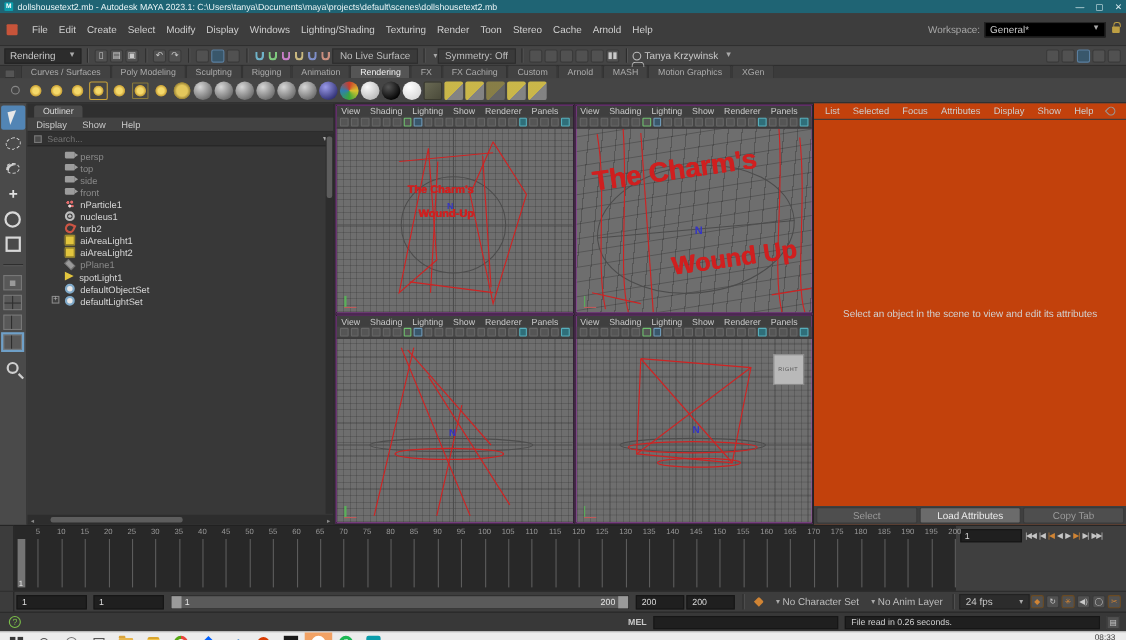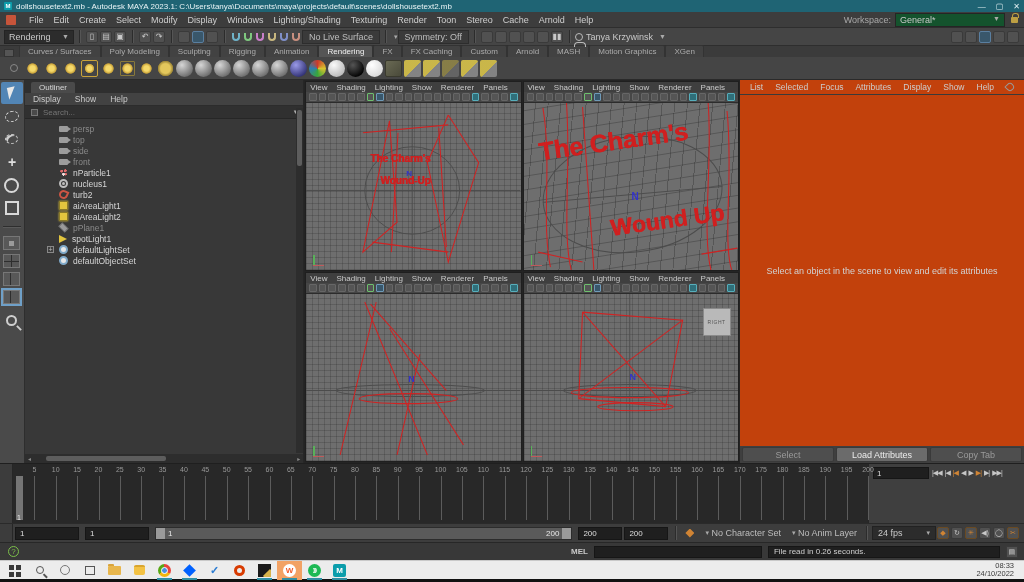--- a/index.html
+++ b/index.html
@@ -6,25 +6,25 @@
   html,body{width:1024px;height:582px;overflow:hidden}
   body{font-family:"Liberation Sans",sans-serif;font-size:9px;color:#c8c8c8;background:#444;position:relative}
   .row{display:flex;align-items:center}
   .sep{width:1px;align-self:stretch;background:#2c2c2c;box-shadow:1px 0 0 #555;margin:2px 5px}
   .caret{font-size:7px;color:#aaa;margin-left:3px}
   
   .titlebar{height:12px;background:#1f6474;color:#e9f4f6;font-size:8px;display:flex;align-items:center;padding:0 4px;gap:4px}
   .mayaico{width:8px;height:8px;background:#0b9dab;color:#fff;font-size:6px;font-weight:bold;display:flex;align-items:center;justify-content:center;border-radius:1px}
   .winbtns{margin-left:auto;display:flex;gap:10px;font-size:8px;color:#dfeff2}
   
-  .menubar{height:16px;background:#3d3d3d;border-bottom:1px solid #2e2e2e;display:flex;align-items:center;padding:0 6px;gap:2px}
+  .menubar{height:30px;background:#3d3d3d;border-bottom:1px solid #2e2e2e;display:flex;align-items:center;padding:0 6px;gap:2px}
   .mlogo{width:10px;height:10px;background:#c7543a;border-radius:1px;margin-right:6px}
   .mi{padding:0 5px;color:#cfcfcf;cursor:default}
   .ws{margin-left:auto;display:flex;align-items:center;gap:4px;color:#a8a8a8}
-  .wsbox{background:#14532d;border:1px solid #252525;padding:1px 4px;min-width:110px;display:flex;color:#c8c8c8}
+  .wsbox{background:#000000;border:1px solid #252525;padding:1px 4px;min-width:110px;display:flex;color:#c8c8c8}
   .wsbox .caret{margin-left:auto}
   .lock{width:7px;height:6px;background:#bd9f43;border-radius:1px;position:relative;margin-left:2px}
   .lock::before{content:'';position:absolute;top:-4px;left:1px;width:5px;height:4px;border:1px solid #bd9f43;border-bottom:none;border-radius:3px 3px 0 0}
   
   .statusline{height:18px;background:#454545;border-bottom:1px solid #2e2e2e;display:flex;align-items:center;padding:0 4px}
   .modebox{background:#2c2c2c;border:1px solid #242424;width:70px;height:14px;display:flex;align-items:center;padding:0 4px;color:#c8c8c8}
   .modebox .caret{margin-left:auto}
   .sic{width:12px;height:12px;background:#515151;border:1px solid #3a3a3a;border-radius:2px;margin:0 1px;display:flex;align-items:center;justify-content:center;font-size:8px;color:#c9c9c9}
   .sic.hl{background:#39576b;border-color:#5a7fa0}
   .magnet{width:8px;height:8px;border:2px solid var(--c,#9ab);border-top:none;border-radius:0 0 5px 5px;margin:0 2px}
@@ -75,21 +75,21 @@
   .zoomico::after{content:'';position:absolute;width:6px;height:2px;background:#cfcfcf;transform:rotate(45deg);left:8px;top:10px}
   
   .outliner{width:291px;background:#383838;border-right:1px solid #262626;display:flex;flex-direction:column;position:relative}
   .ol-tabrow{height:13px;background:#2f2f2f;display:flex;align-items:flex-end;padding-left:6px}
   .ol-tab{background:#4a4a4a;color:#d8d8d8;padding:1px 8px;border-radius:2px 2px 0 0;font-size:8px}
   .ol-menus{height:13px;background:#424242;border-bottom:1px solid #2c2c2c;display:flex;align-items:center;padding-left:8px;gap:14px;font-size:8.5px;color:#c9c9c9}
   .ol-search{height:13px;background:#303030;display:flex;align-items:center;padding:0 6px;gap:5px;border-bottom:1px solid #262626}
   .ol-search input{flex:1;background:transparent;border:none;outline:none;color:#9a9a9a;font-size:8px;font-family:inherit}
   .sqico{width:7px;height:7px;border:1px solid #777;background:#4a4a4a}
   .tree{flex:1;padding:4px 0 0 0;overflow:hidden;position:relative}
-  .trow{display:flex;align-items:center;height:11px;padding-left:34px;color:#d6d6d6;font-size:8.5px;position:relative}
+  .trow{display:flex;height:11px;padding-left:34px;color:#d6d6d6;font-size:8.5px;position:relative}
   .trow.dim{color:#8a8a8a}
   .expander{display:none;position:absolute;left:22px;width:7px;height:7px;border:1px solid #888;color:#bbb;font-size:7px;line-height:5px;text-align:center;background:#3f3f3f}
   .trow.expand .expander{display:block}
   .oi{width:9px;height:9px;margin-right:5px;flex:none;position:relative}
   .icon-camera{background:#9c9c9c;border-radius:1px;height:6px;margin-top:1px}
   .icon-camera::after{content:'';position:absolute;right:-3px;top:1px;border-left:3px solid #9c9c9c;border-top:2px solid transparent;border-bottom:2px solid transparent}
   .icon-particles{background:radial-gradient(circle at 30% 35%,#e06a6a 1.2px,transparent 1.6px),radial-gradient(circle at 70% 30%,#e06a6a 1.2px,transparent 1.6px),radial-gradient(circle at 50% 70%,#f0dada 1.2px,transparent 1.6px),radial-gradient(circle at 75% 70%,#e06a6a 1px,transparent 1.4px)}
   .icon-nucleus{border:2px solid #bdbdbd;border-radius:50%}
   .icon-nucleus::after{content:'';position:absolute;left:1px;top:1px;width:3px;height:3px;background:#bdbdbd;border-radius:50%}
   .icon-turbulence{border:2px solid #cc5544;border-radius:50% 0 50% 50%;transform:rotate(25deg)}
@@ -431,29 +431,29 @@
         <div class="trow dim">
 
         <span class="oi icon-plane"></span>
         <span>pPlane1</span>
       </div>
         <div class="trow">
 
         <span class="oi icon-spotlight"></span>
         <span>spotLight1</span>
       </div>
+        <div class="trow">
+
+        <span class="oi icon-set"></span>
+        <span>defaultObjectSet</span>
+      </div>
         <div class="trow expand">
         <span class="expander">+</span>
         <span class="oi icon-set"></span>
         <span>defaultLightSet</span>
-      </div>
-        <div class="trow">
-
-        <span class="oi icon-set"></span>
-        <span>defaultObjectSet</span>
       </div>
       </div>
     <div class="vscroll">
         <div class="thumb"></div>
       </div>
     <div class="hscroll">
       <span class="harrow">◂</span>
         <div class="thumb"></div>
         <span class="harrow" style="margin-left:auto">▸</span>
     </div>

